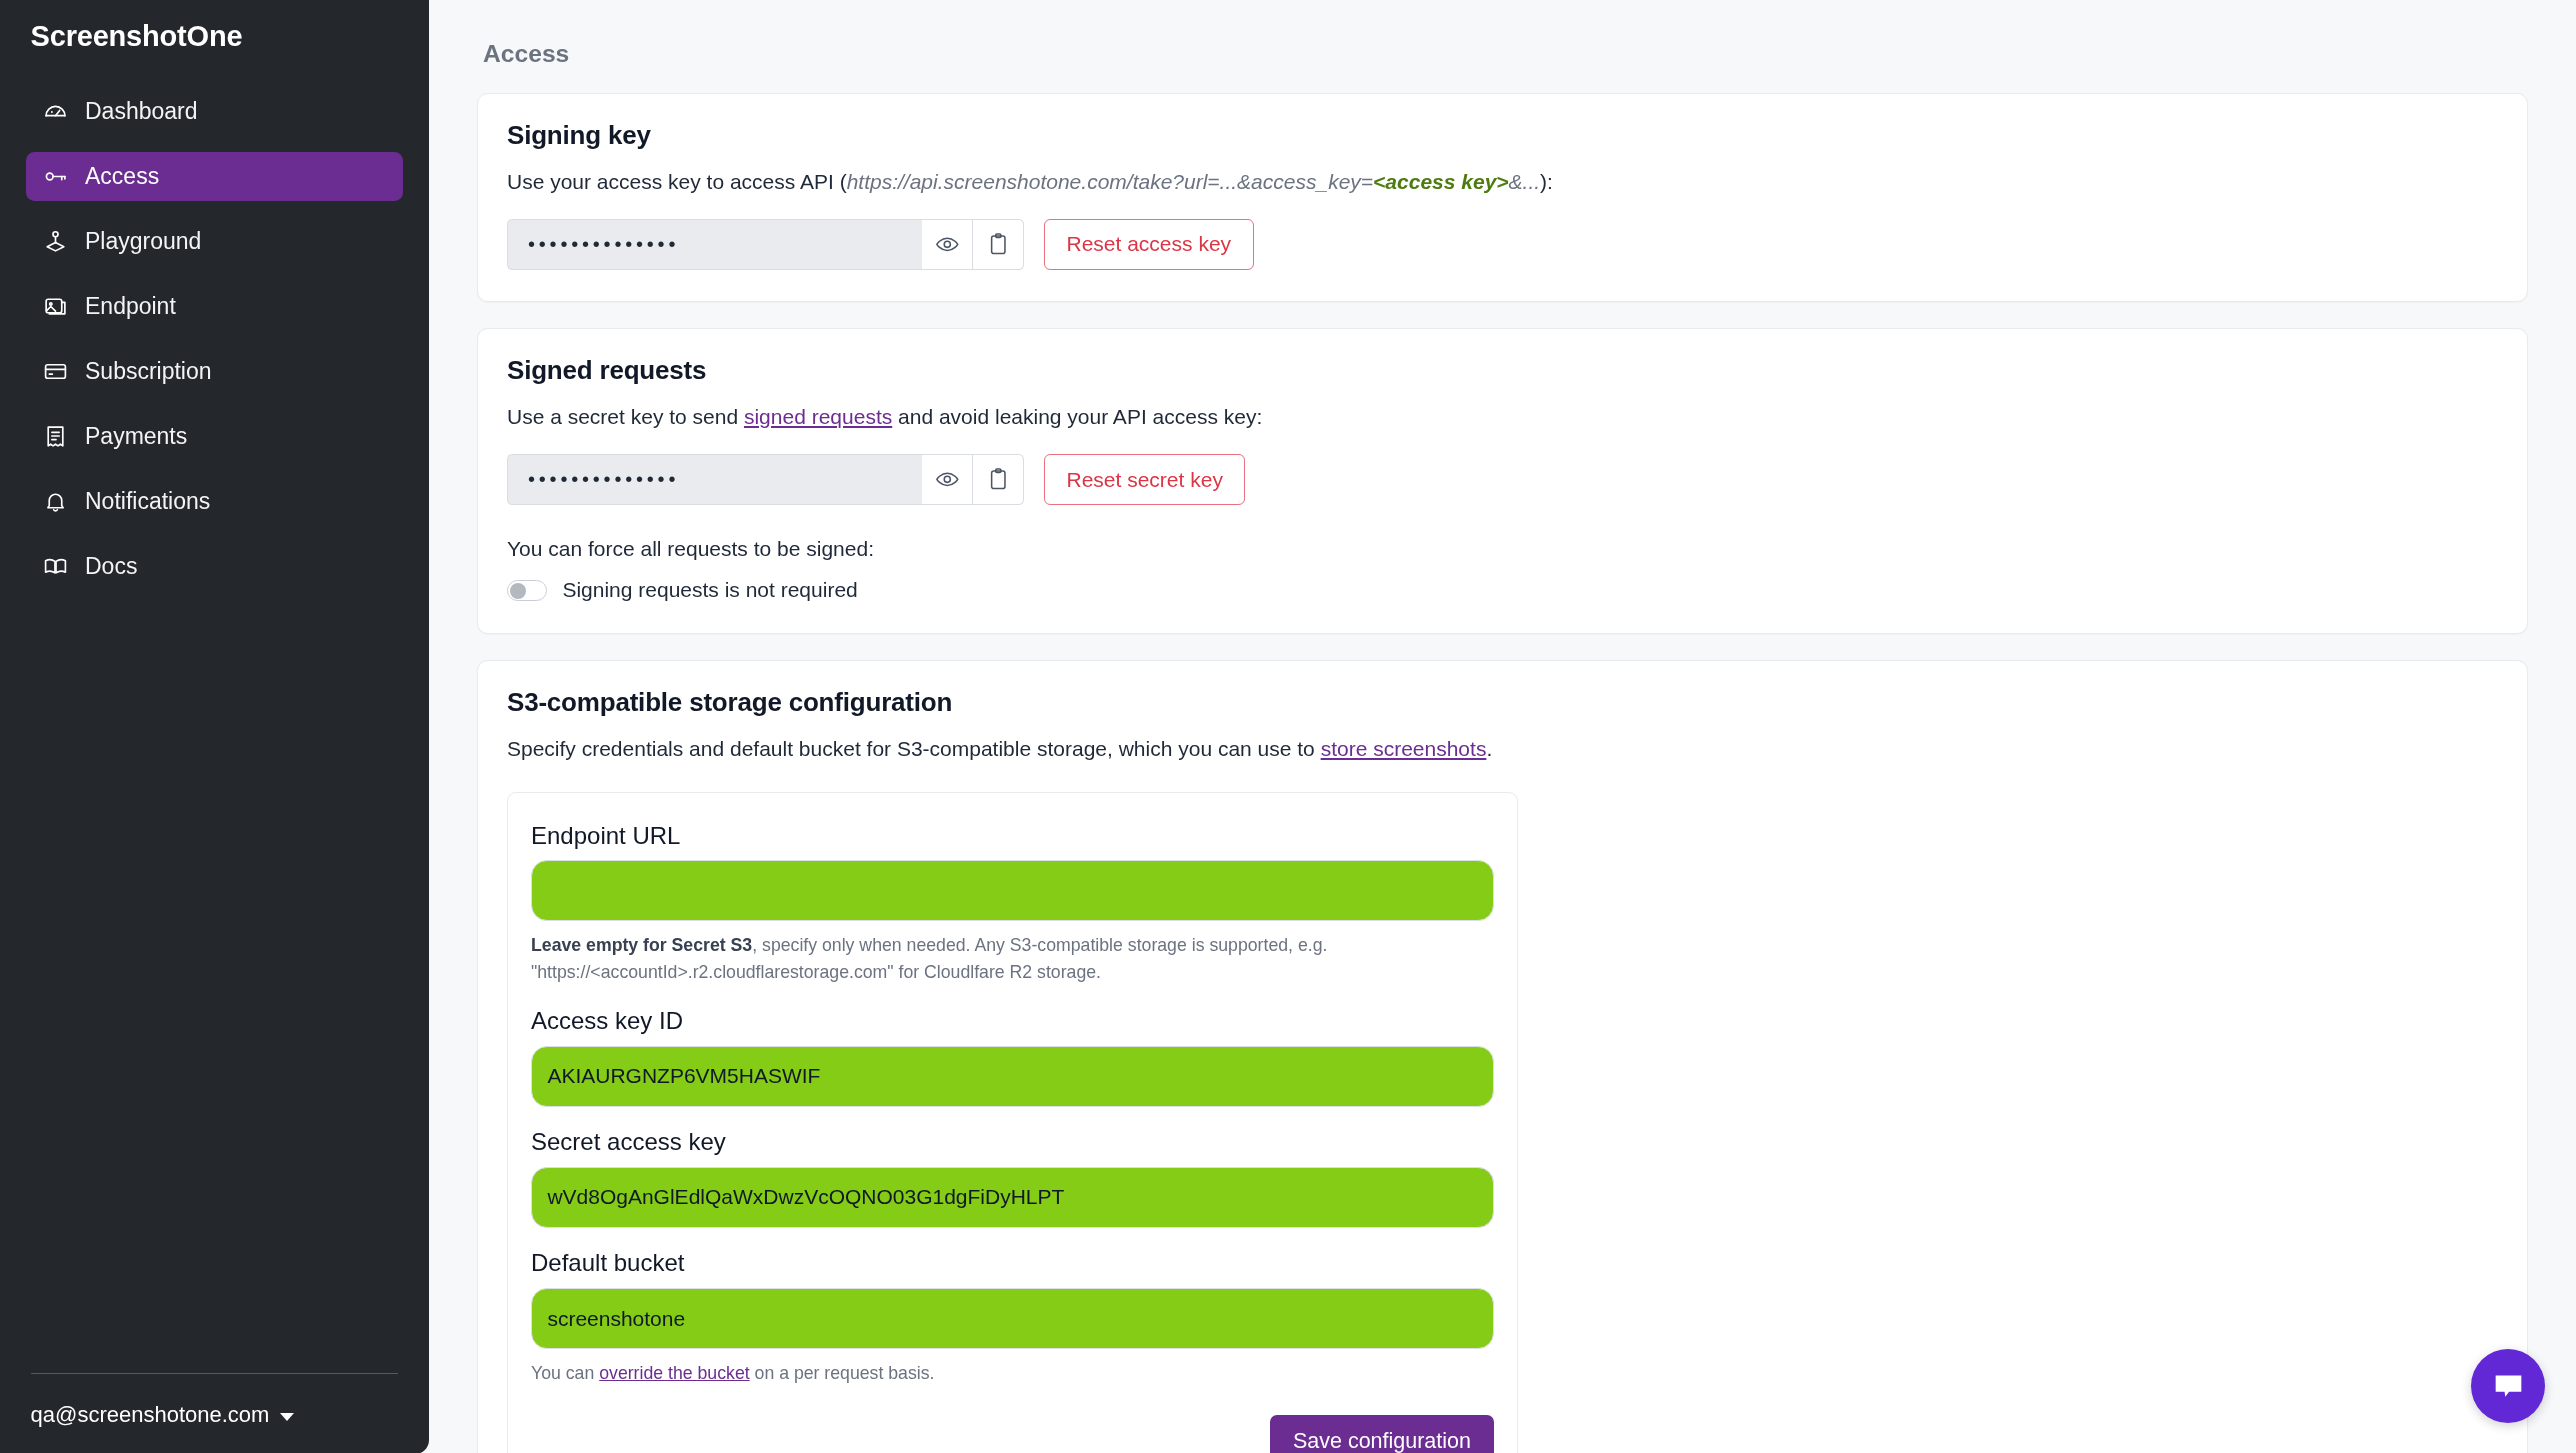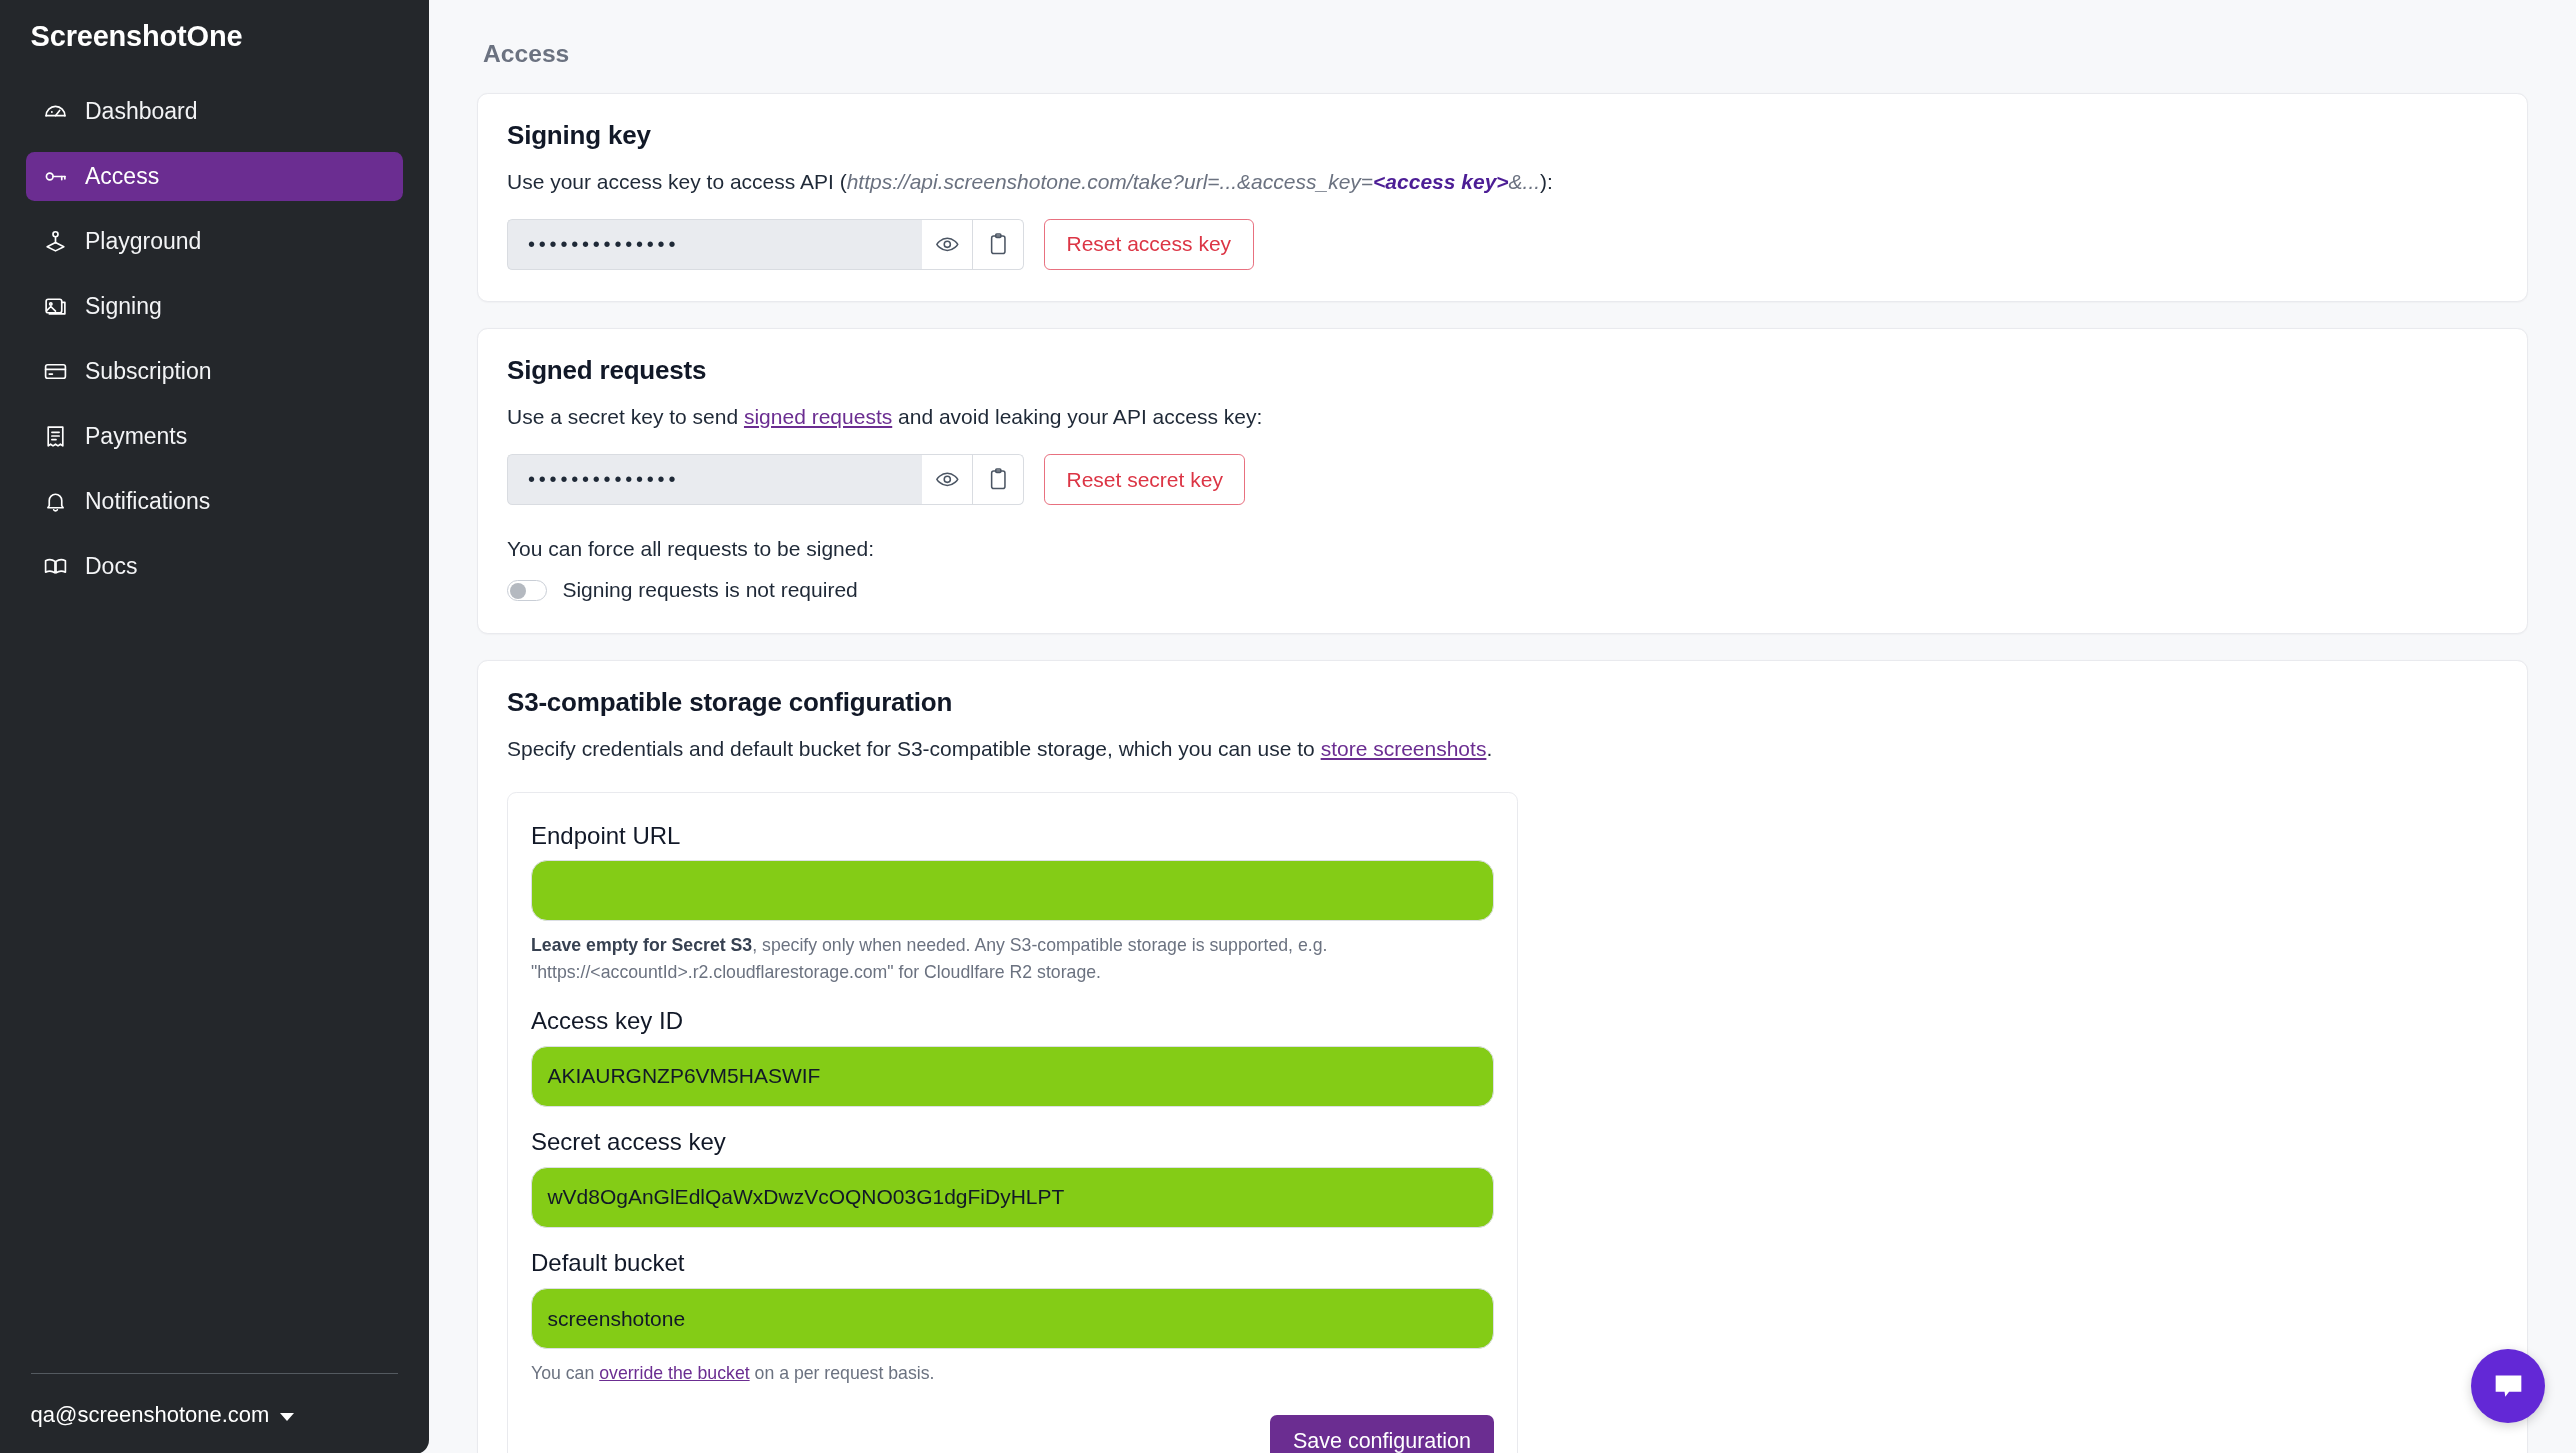--- a/index.html
+++ b/index.html
@@ -145,21 +145,21 @@
     font-size: 21px;
     color: #1f2937;
     margin-bottom: 23px;
     line-height: 1.35;
   }
 
   .mono-italic {
     font-style: italic;
     color: #6b7280;
   }
-  .mono-italic b { color: #4c1d95; font-weight: bold; }
+  .mono-italic b { color: #4d7c0f; font-weight: bold; }
 
   .link {
     color: #6b2d91;
     text-decoration: underline;
     cursor: pointer;
   }
 
   
   .key-row {
     display: flex;
@@ -367,21 +367,21 @@
 
       <div class="nav-item">
         <span class="nav-icon">
           <svg viewBox="0 0 24 24" fill="none" stroke="#ffffff" stroke-width="1.6" stroke-linecap="round" stroke-linejoin="round">
             <rect x="3" y="5" width="15" height="13" rx="2"></rect>
               <path d="M18 8h3v11H6"></path>
             <circle cx="7.5" cy="9.5" r="1.1"></circle>
               <path d="M3.5 16l4-4 4.5 4.5"></path>
           </svg>
         </span>
-        <span>Signing</span>
+        <span>Endpoint</span>
       </div>
 
       <div class="nav-item">
         <span class="nav-icon">
           <svg viewBox="0 0 24 24" fill="none" stroke="#ffffff" stroke-width="1.6" stroke-linecap="round" stroke-linejoin="round">
             <rect x="2.5" y="5.5" width="19" height="13" rx="2"></rect>
               <path d="M2.5 10h19"></path>
               <path d="M6 14.5h3"></path>
           </svg>
         </span>

